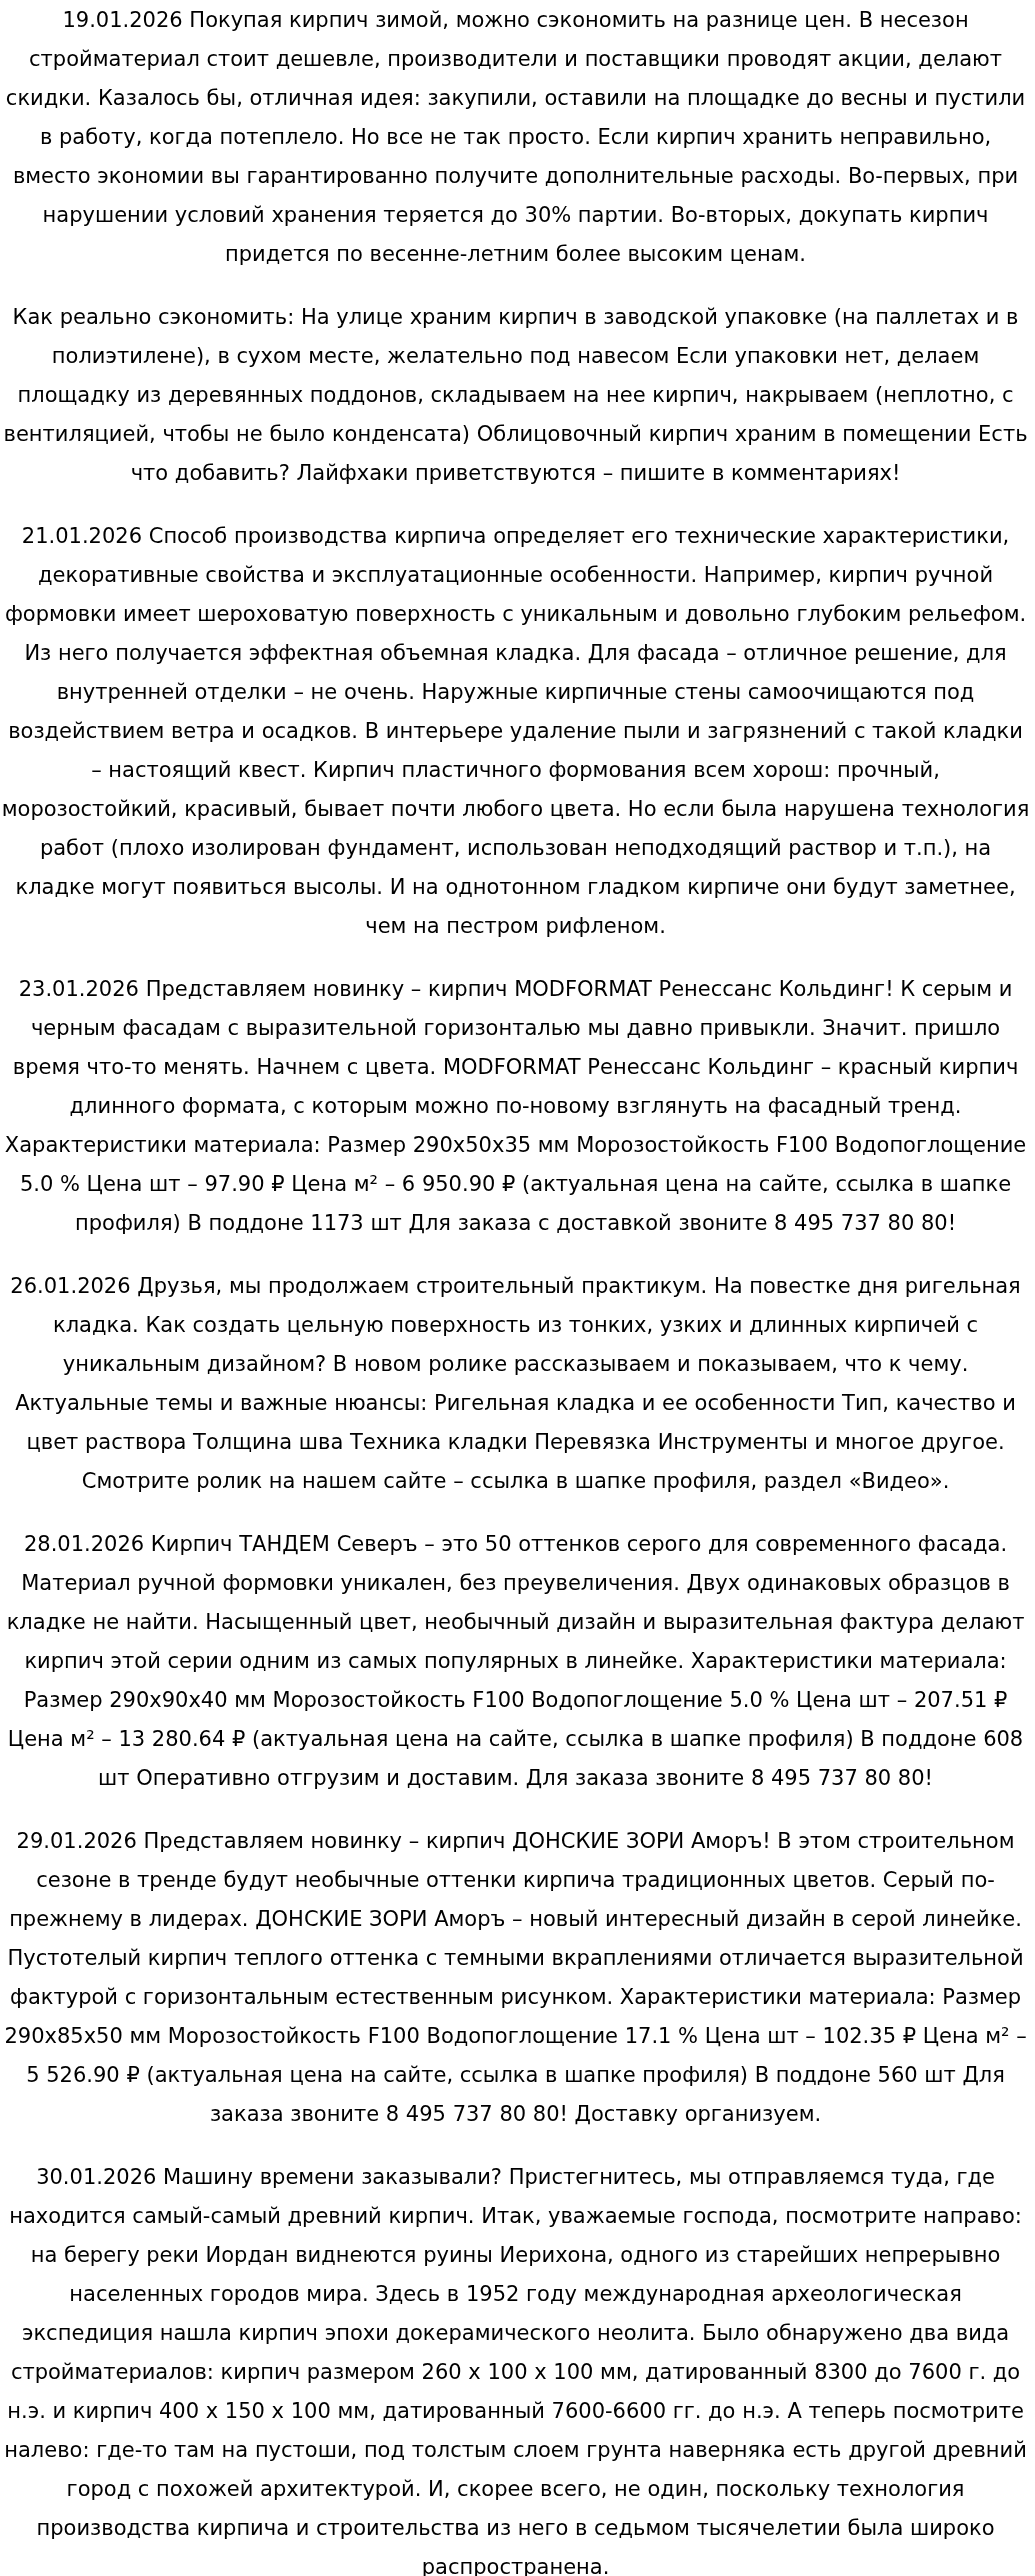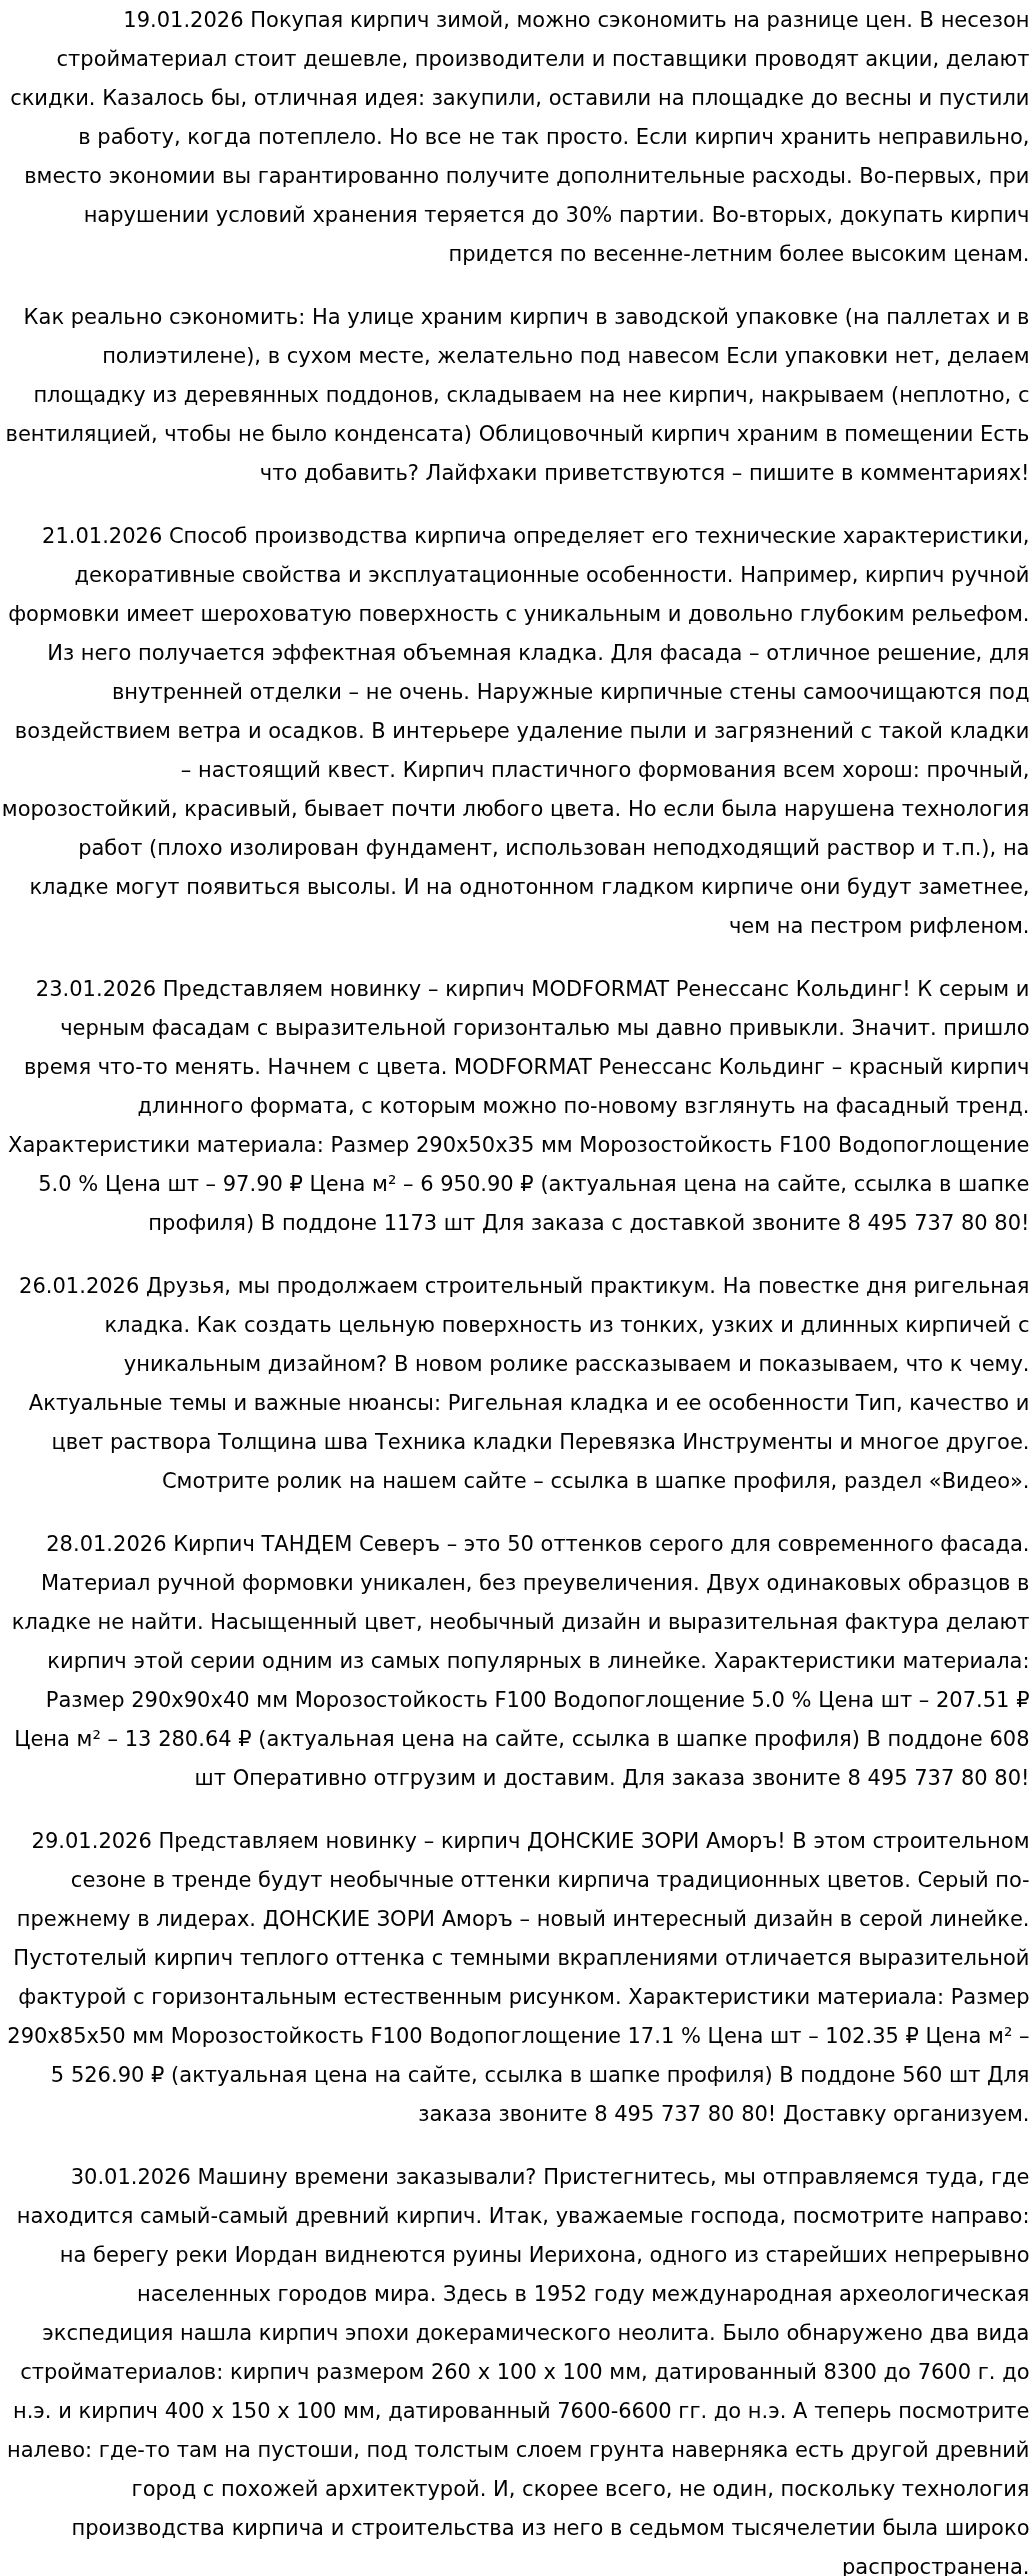--- a/index.html
+++ b/index.html
@@ -14,21 +14,21 @@
     font-size: 21px;
     line-height: 39px;
     font-weight: 400;
     -webkit-font-smoothing: antialiased;
   }
   .doc {
     padding: 0.8px 6.5px 0 1.6px;
   }
   p.post {
     margin: 0 0 24px 0;
-    text-align: right;
+    text-align: center;
     white-space: normal;
     word-spacing: normal;
   }
   p.post:last-child {
     margin-bottom: 14.7px;
   }
 </style>
 </head>
 <body>
 

